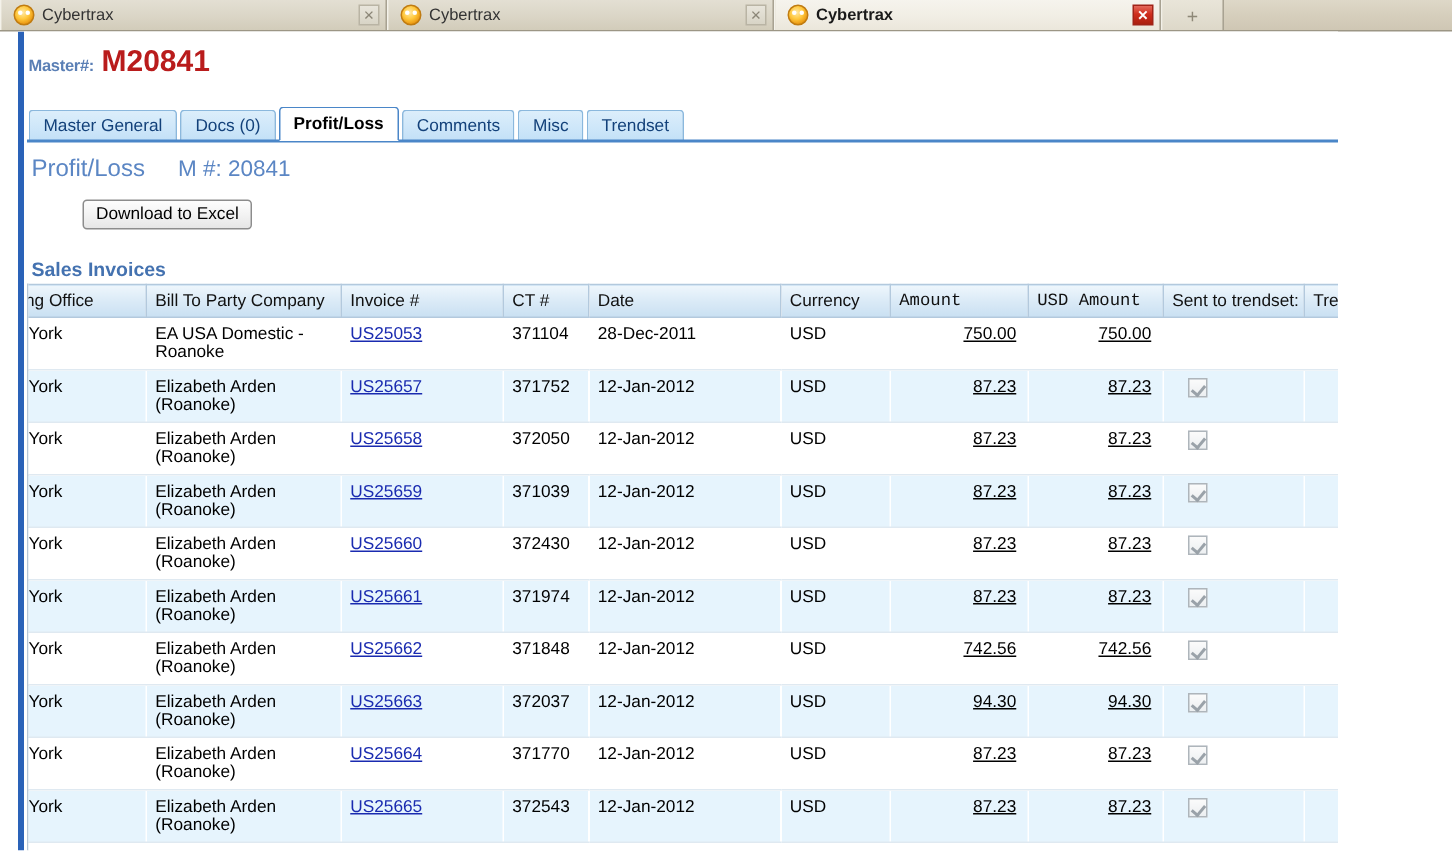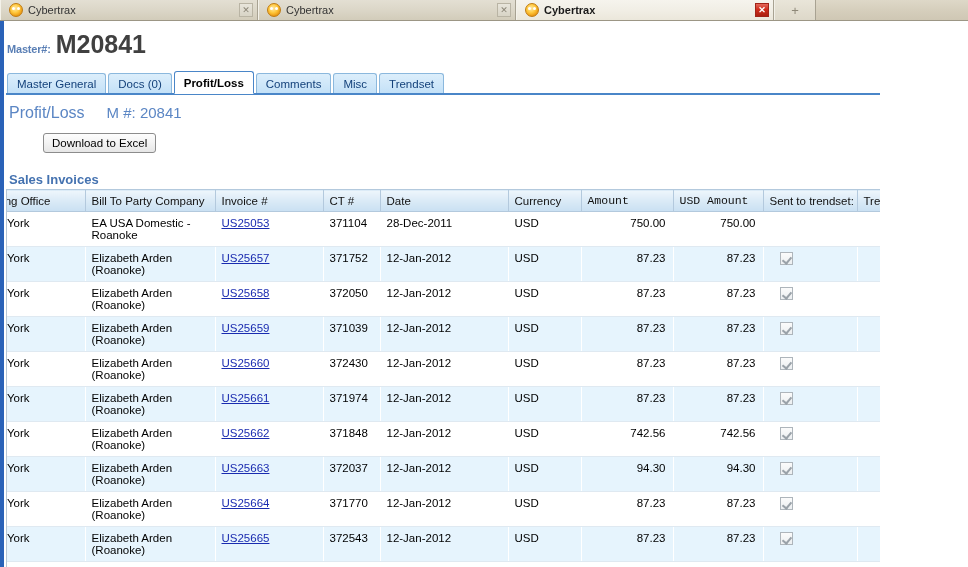--- a/index.html
+++ b/index.html
@@ -93,21 +93,21 @@
     display: flex; align-items: center; justify-content: center;
     color: #8e8878;
     font-size: 13px;
     line-height: 13px;
   }
   #tabstrip-filler { flex: 1 1 auto; height: 20px; }
 
   
   #page {
     position: absolute;
-    left: 0; top: 21px;
+    left: 12px; top: 21px;
     width: 880px; height: 546px;
     background: #ffffff;
     overflow: hidden;
   }
   #left-rail {
     position: absolute;
     left: 0; top: 0;
     width: 4px; height: 546px;
     background: #2a62b8;
   }
@@ -137,22 +137,22 @@
     display: flex;
     align-items: baseline;
   }
   #master-label {
     font-size: 11px;
     color: #5a7fb5;
     font-weight: bold;
     letter-spacing: -0.2px;
   }
   #master-value {
-    font-size: 25px;
-    color: #404040;
+    font-size: 20px;
+    color: #b91c1c;
     font-weight: bold;
     margin-left: 5px;
     letter-spacing: 0px;
   }
 
   
   #apptab-row {
     position: absolute;
     left: 7px; top: 50px;
     height: 23px;
@@ -270,21 +270,21 @@
   table#invoice-table th.num { padding-right: 7px; font-family: Liberation Mono, monospace; }
   table#invoice-table td {
     border-bottom: 1px solid #dfe9f1;
     border-right: 1px solid transparent;
     padding: 5px 5px 5px 6px;
     vertical-align: top;
     color: #000;
     height: 30px;
     overflow: hidden;
   }
-  table#invoice-table td.num { text-align: right; padding-right: 7px; }
+  table#invoice-table td.num { text-align: right; padding-right: 7px; text-decoration: underline; }
   table#invoice-table td.ctr { text-align: left; padding-left: 9px; }
   table#invoice-table tr.odd  td { background: #ffffff; }
   table#invoice-table tr.even td { background: #e6f4fd; }
   .inv-link {
     color: #1a2bb0;
     text-decoration: underline;
   }
   .cbx {
     display: inline-block;
     width: 13px; height: 13px;

